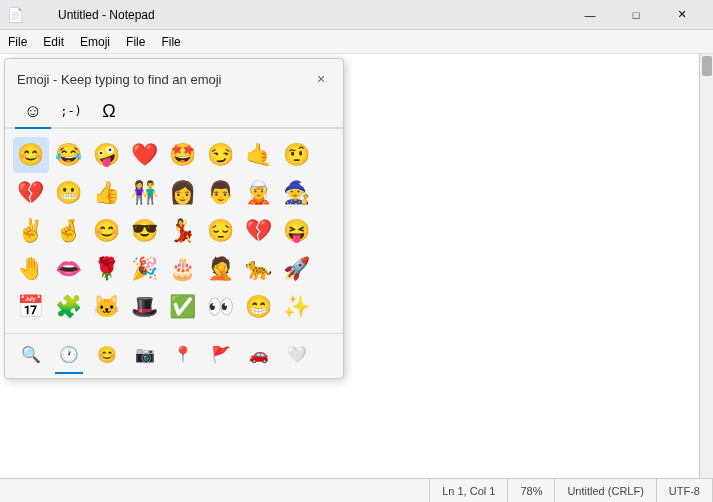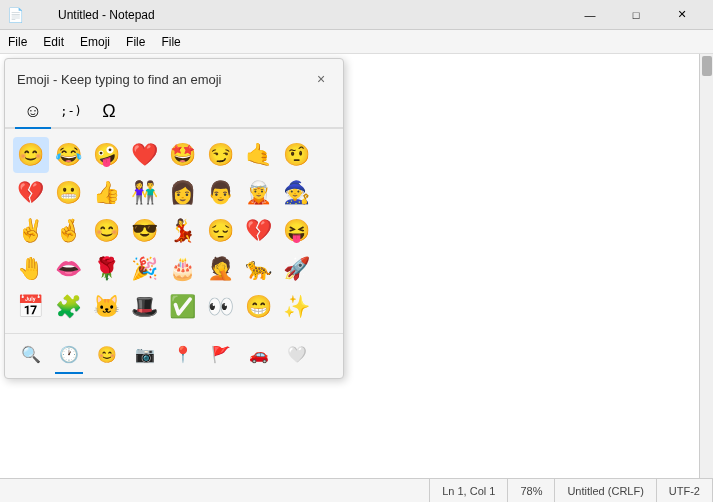--- a/index.html
+++ b/index.html
@@ -341,14 +341,14 @@
       <div class="emoji-bottom-tab" style="font-size:16px;">🤍</div>
     </div>
   </div>
 </div>
 
 <div class="statusbar">
   <div class="statusbar-item"></div>
   <div class="statusbar-item">Ln 1, Col 1</div>
   <div class="statusbar-item">78%</div>
   <div class="statusbar-item">Untitled (CRLF)</div>
-  <div class="statusbar-item">UTF-2</div>
+  <div class="statusbar-item">UTF-8</div>
 </div>
 
 </body></html>

